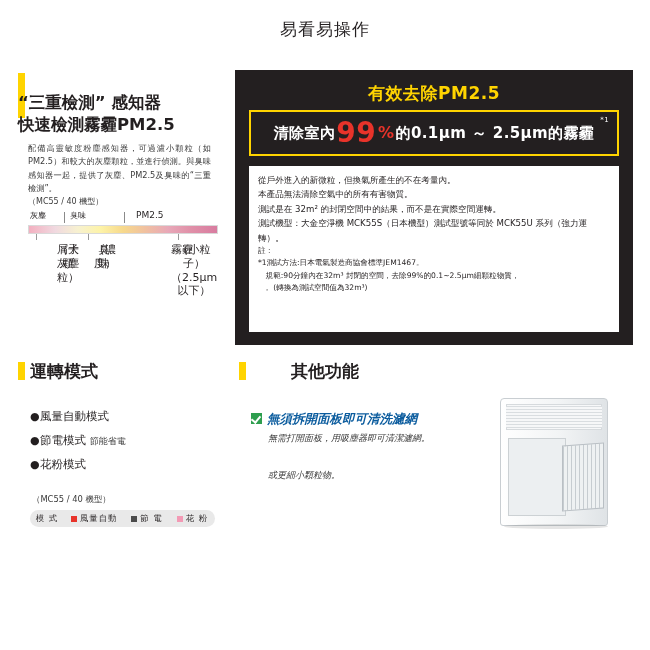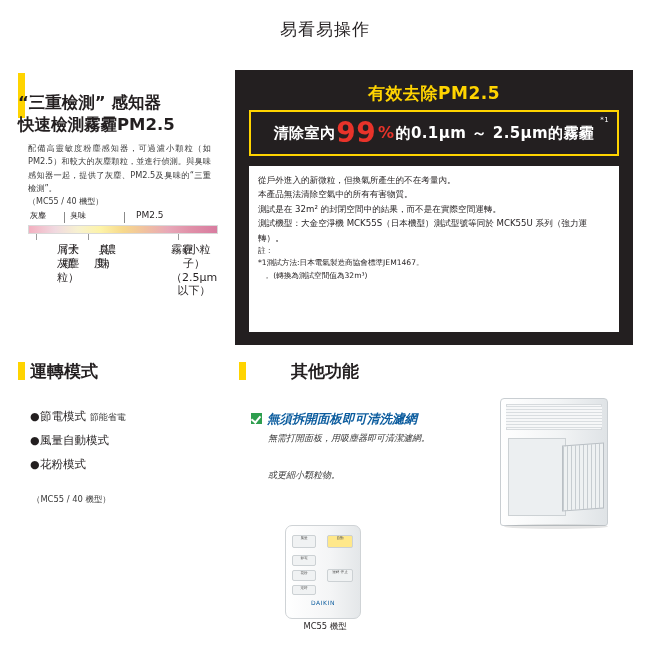--- a/index.html
+++ b/index.html
@@ -537,42 +537,55 @@
       <span>的0.1μm ～ 2.5μm的霧霾</span>
     </div>
 
     <div class="panel-white">
       <p>從戶外進入的新微粒，但換氣所產生的不在考量內。</p>
       <p>本產品無法清除空氣中的所有有害物質。</p>
       <p>測試是在 32m² 的封閉空間中的結果，而不是在實際空間運轉。</p>
       <p>測試機型：大金空淨機 MCK55S（日本機型）測試型號等同於 MCK55U 系列（強力運轉）。</p>
       <p class="note">註：</p>
       <p class="note">*1測試方法:日本電氣製造商協會標準JEM1467。</p>
+      <p class="note">　規範:90分鐘內在32m³ 封閉的空間，去除99%的0.1~2.5μm細顆粒物質，</p>
       <p class="note">　。(轉換為測試空間值為32m³)</p>
     </div>
   </div>
 
   <div class="yellow-bar bar-op"></div>
   <div class="heading h-op">運轉模式</div>
 
   <div class="op-list">
+    <div>
+      <span class="dot">●</span><span>風量自動模式</span>
+    </div>
     <div>
       <span class="dot">●</span><span>節電模式</span>
       <span class="sub">節能省電</span>
     </div>
     <div>
-      <span class="dot">●</span><span>風量自動模式</span>
-    </div>
-    <div>
       <span class="dot">●</span><span>花粉模式</span>
     </div>
   </div>
 
   <div class="op-model">（MC55 / 40 機型）</div>
 
+  <div class="pill-bar">
+    <div class="cell first">模 式</div>
+    <div class="cell">
+      <i class="sq sq-red"></i><span>風量自動</span>
+    </div>
+    <div class="cell">
+      <i class="sq sq-dark"></i><span>節 電</span>
+    </div>
+    <div class="cell">
+      <i class="sq sq-pink"></i><span>花 粉</span>
+    </div>
+  </div>
 
   <div class="yellow-bar bar-other"></div>
   <div class="heading h-other">其他功能</div>
 
   <div class="feat feat-1">
     <div class="feat-title">
       <i class="chk"></i><span>無須拆開面板即可清洗濾網</span>
     </div>
     <div class="feat-desc">無需打開面板，用吸塵器即可清潔濾網。</div>
   </div>
@@ -583,26 +596,14 @@
 
   <div class="purifier">
     <div class="pf-body"></div>
     <div class="pf-top"></div>
     <div class="pf-grille"></div>
     <div class="pf-panel"></div>
     <div class="pf-filter"></div>
     <div class="pf-shadow"></div>
   </div>
 
-  <div class="remote">
-    <div class="rm-body"></div>
-    <div class="rm-btn rm-b1">風量</div>
-    <div class="rm-btn rm-b2">自動</div>
-    <div class="rm-btn rm-b3">節電</div>
-    <div class="rm-btn rm-b4">花粉</div>
-    <div class="rm-btn rm-b5">運轉
-停止</div>
-    <div class="rm-btn rm-b6">定時</div>
-    <div class="rm-brand">DAIKIN</div>
-    <div class="rm-caption">MC55 機型</div>
-  </div>
 
 </div>
 
 </body></html>

